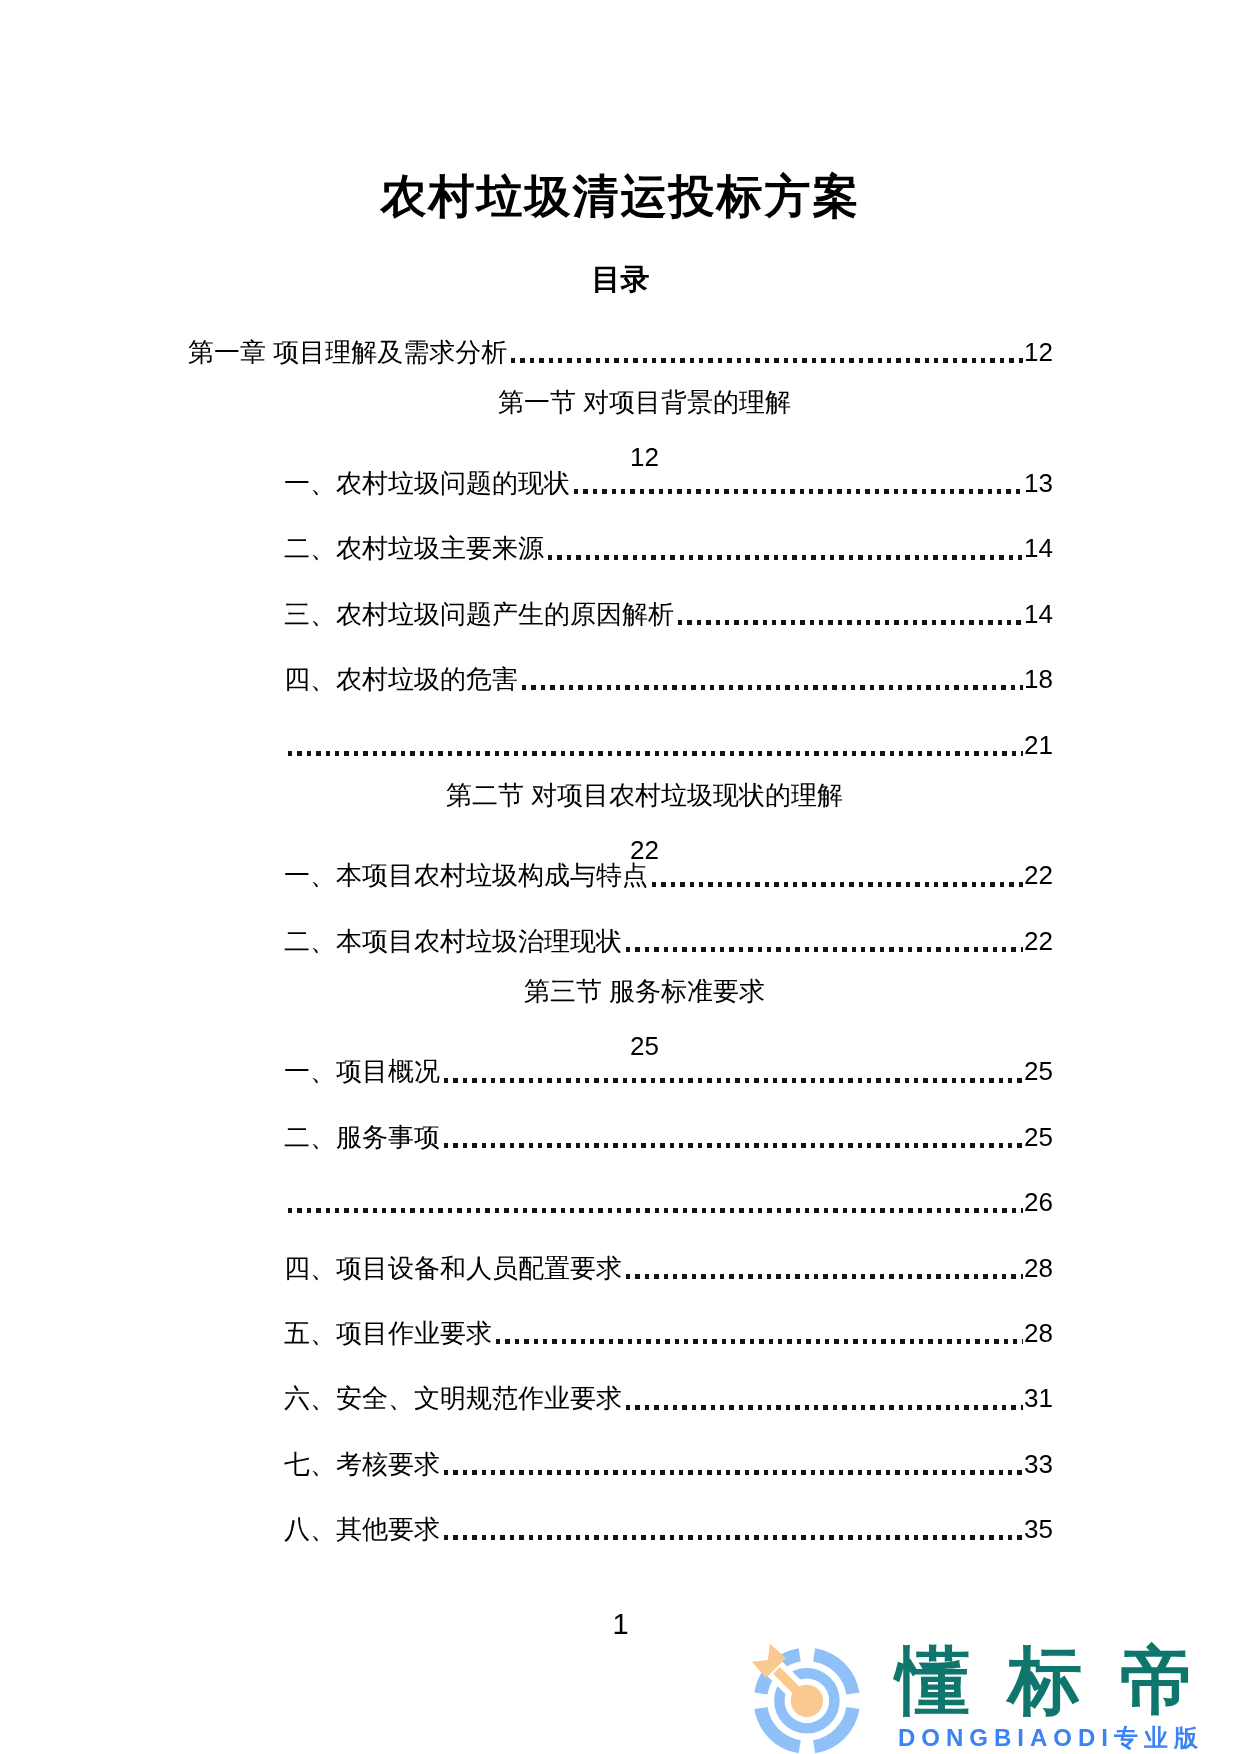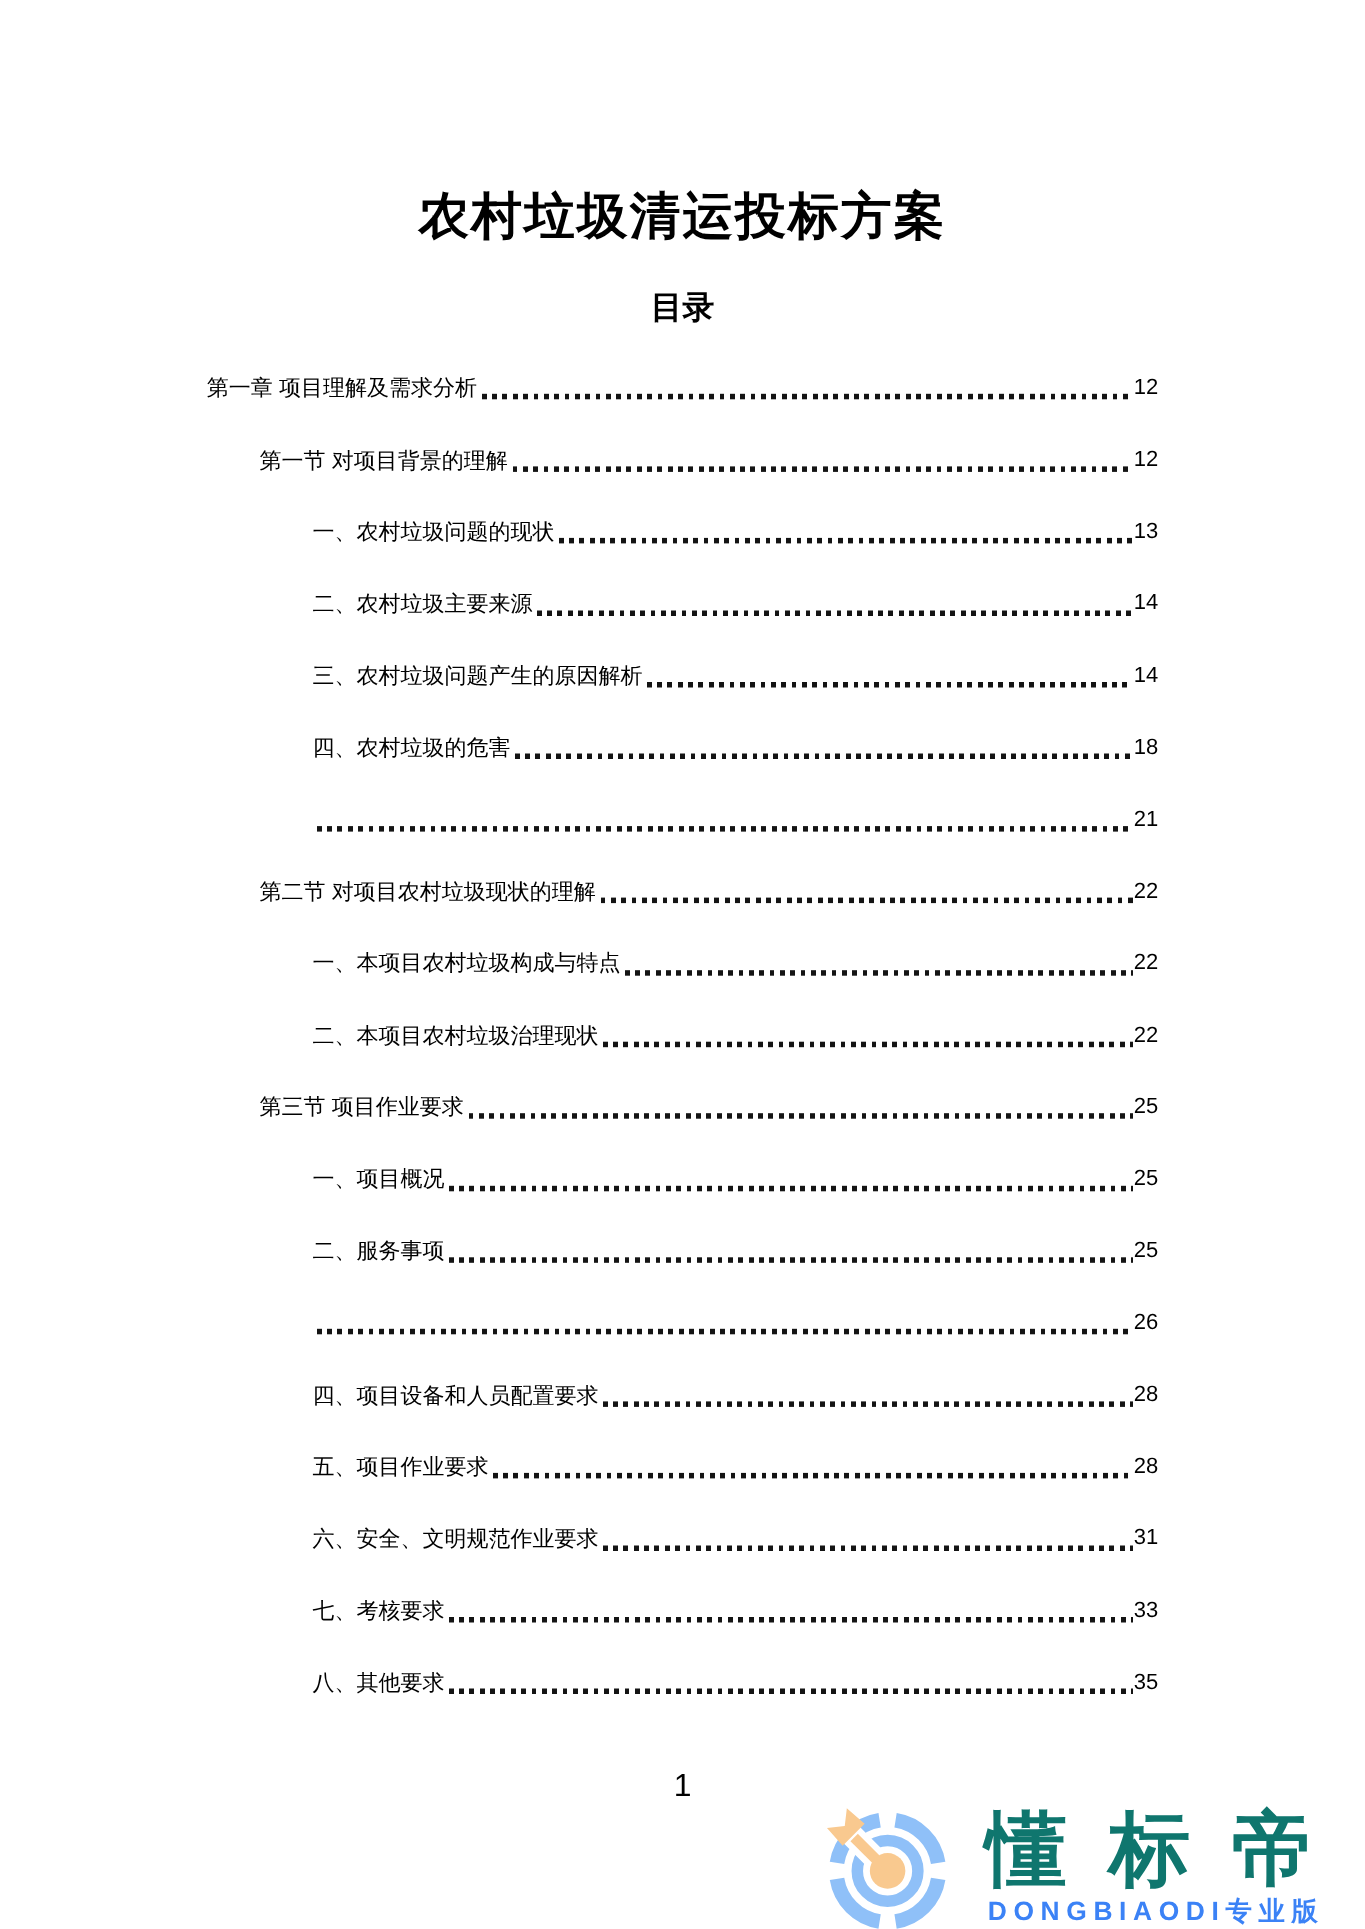--- a/index.html
+++ b/index.html
@@ -32,25 +32,25 @@
   .toc{
     position:absolute;
     top:320px;
     left:188px;
     right:188px;
   }
   .toc-row{
     display:flex;
     align-items:center;
     height:65.4px;
-    font-size:20px;
+    font-size:26px;
     cursor:pointer;
   }
   .toc-row .toc-label{white-space:nowrap;}
-  .lvl-2{padding-left:48px;}
+  .lvl-2{padding-left:48px;flex-direction:column;}
   .lvl-3{padding-left:96px;}
   .dots{
     flex:1;
     height:5px;
     align-self:flex-end;
     margin:0 1px 22px 4px;
     background-image:repeating-linear-gradient(to right,#141414 0 4.4px,transparent 4.4px 9.4px);
     background-position:left bottom;
   }
   .toc-page{
@@ -145,21 +145,21 @@
         <span class="toc-label">一、本项目农村垃圾构成与特点</span>
         <span class="dots"></span>
         <span class="toc-page">22</span>
       </div>
       <div class="toc-row lvl-3">
         <span class="toc-label">二、本项目农村垃圾治理现状</span>
         <span class="dots"></span>
         <span class="toc-page">22</span>
       </div>
       <div class="toc-row lvl-2">
-        <span class="toc-label">第三节 项目作业要求</span>
+        <span class="toc-label">第三节 服务标准要求</span>
         <span class="dots"></span>
         <span class="toc-page">25</span>
       </div>
       <div class="toc-row lvl-3">
         <span class="toc-label">一、项目概况</span>
         <span class="dots"></span>
         <span class="toc-page">25</span>
       </div>
       <div class="toc-row lvl-3">
         <span class="toc-label">二、服务事项</span>

